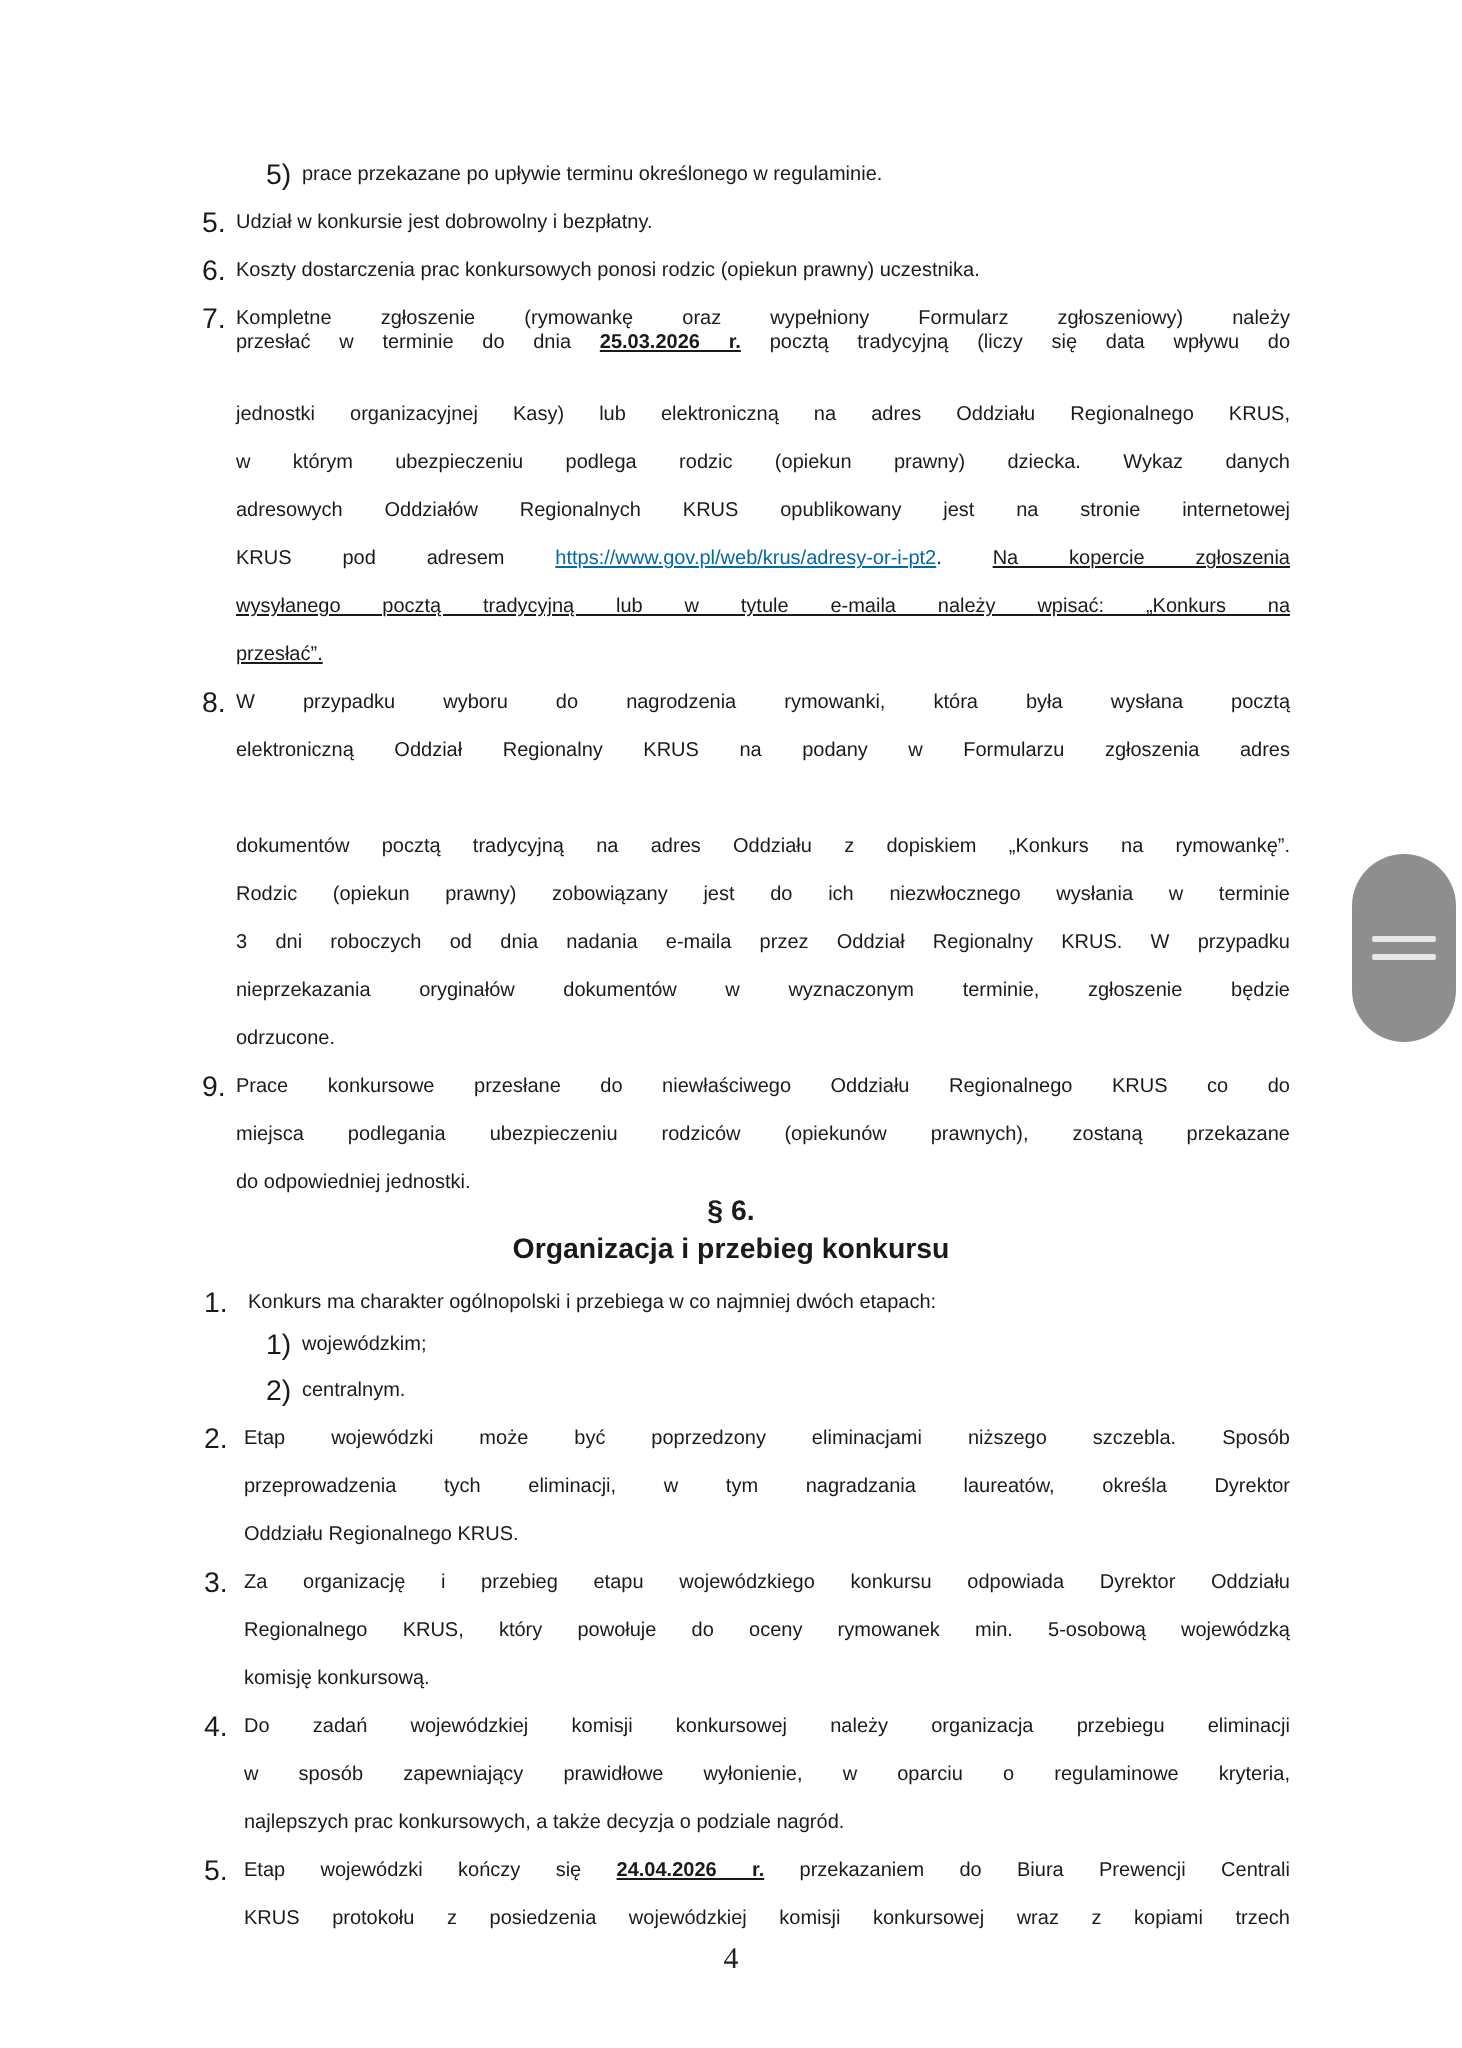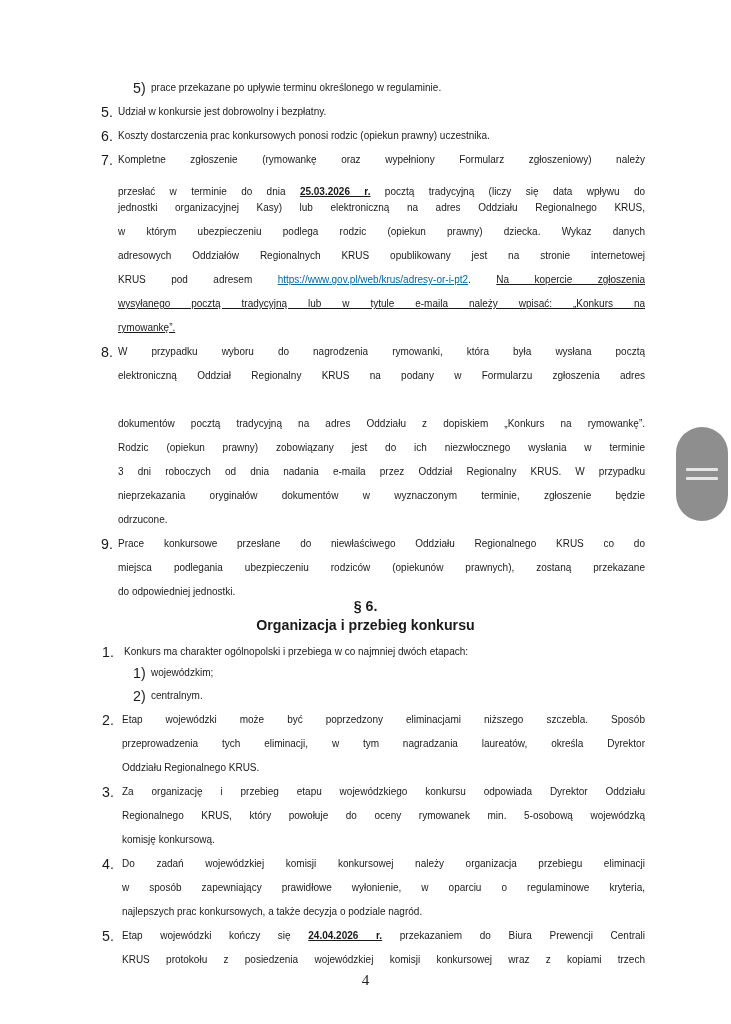--- a/index.html
+++ b/index.html
@@ -31,31 +31,31 @@
   <span class="line" style="left:151px; top:76px;">prace przekazane po upływie terminu określonego w regulaminie.</span>
 
   <span class="num" style="left:101px; top:100px;">5.</span>
   <span class="line" style="left:118px; top:100px;">Udział w konkursie jest dobrowolny i bezpłatny.</span>
 
   <span class="num" style="left:101px; top:124px;">6.</span>
   <span class="line" style="left:118px; top:124px;">Koszty dostarczenia prac konkursowych ponosi rodzic (opiekun prawny) uczestnika.</span>
 
   <span class="num" style="left:101px; top:148px;">7.</span>
   <div class="line just" style="left:118px; top:148px; width:527px;">Kompletne zgłoszenie (rymowankę oraz wypełniony Formularz zgłoszeniowy) należy</div>
-  <div class="line just" style="left:118px; top:180px; width:527px;">
+  <div class="line just" style="left:118px; top:160px; width:527px;">
     <span>przesłać w terminie do dnia </span><span class="b u">25.03.2026 r.</span><span> pocztą tradycyjną (liczy się data wpływu do</span>
   </div>
   <div class="line just" style="left:118px; top:196px; width:527px;">jednostki organizacyjnej Kasy) lub elektroniczną na adres Oddziału Regionalnego KRUS,</div>
   <div class="line just" style="left:118px; top:220px; width:527px;">w którym ubezpieczeniu podlega rodzic (opiekun prawny) dziecka. Wykaz danych</div>
   <div class="line just" style="left:118px; top:244px; width:527px;">adresowych Oddziałów Regionalnych KRUS opublikowany jest na stronie internetowej</div>
   <div class="line just" style="left:118px; top:268px; width:527px;">
     <span>KRUS pod adresem </span><a class="link">https://www.gov.pl/web/krus/adresy-or-i-pt2</a><span>. </span><span class="u">Na kopercie zgłoszenia</span>
   </div>
   <div class="line just u" style="left:118px; top:292px; width:527px;">wysyłanego pocztą tradycyjną lub w tytule e-maila należy wpisać: „Konkurs na</div>
-  <div class="line u" style="left:118px; top:316px;">rymowankę”.</div>
+  <div class="line u" style="left:118px; top:316px;">przesłać”.</div>
 
   <span class="num" style="left:101px; top:340px;">8.</span>
   <div class="line just" style="left:118px; top:340px; width:527px;">W przypadku wyboru do nagrodzenia rymowanki, która była wysłana pocztą</div>
   <div class="line just" style="left:118px; top:364px; width:527px;">elektroniczną Oddział Regionalny KRUS na podany w Formularzu zgłoszenia adres</div>
   <div class="line just" style="left:118px; top:412px; width:527px;">dokumentów pocztą tradycyjną na adres Oddziału z dopiskiem „Konkurs na rymowankę”.</div>
   <div class="line just" style="left:118px; top:436px; width:527px;">Rodzic (opiekun prawny) zobowiązany jest do ich niezwłocznego wysłania w terminie</div>
   <div class="line just" style="left:118px; top:460px; width:527px;">3 dni roboczych od dnia nadania e-maila przez Oddział Regionalny KRUS. W przypadku</div>
   <div class="line just" style="left:118px; top:484px; width:527px;">nieprzekazania oryginałów dokumentów w wyznaczonym terminie, zgłoszenie będzie</div>
   <div class="line" style="left:118px; top:508px;">odrzucone.</div>
 

